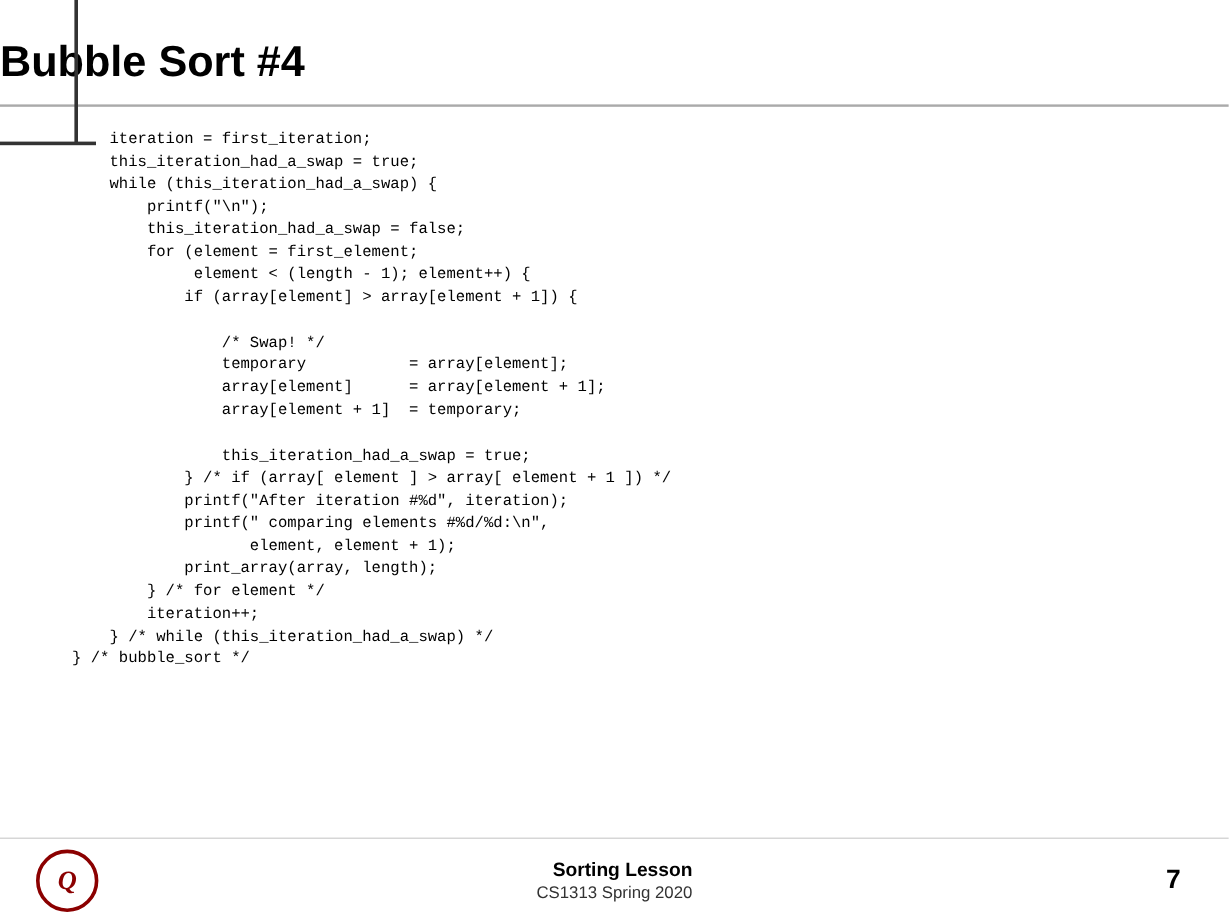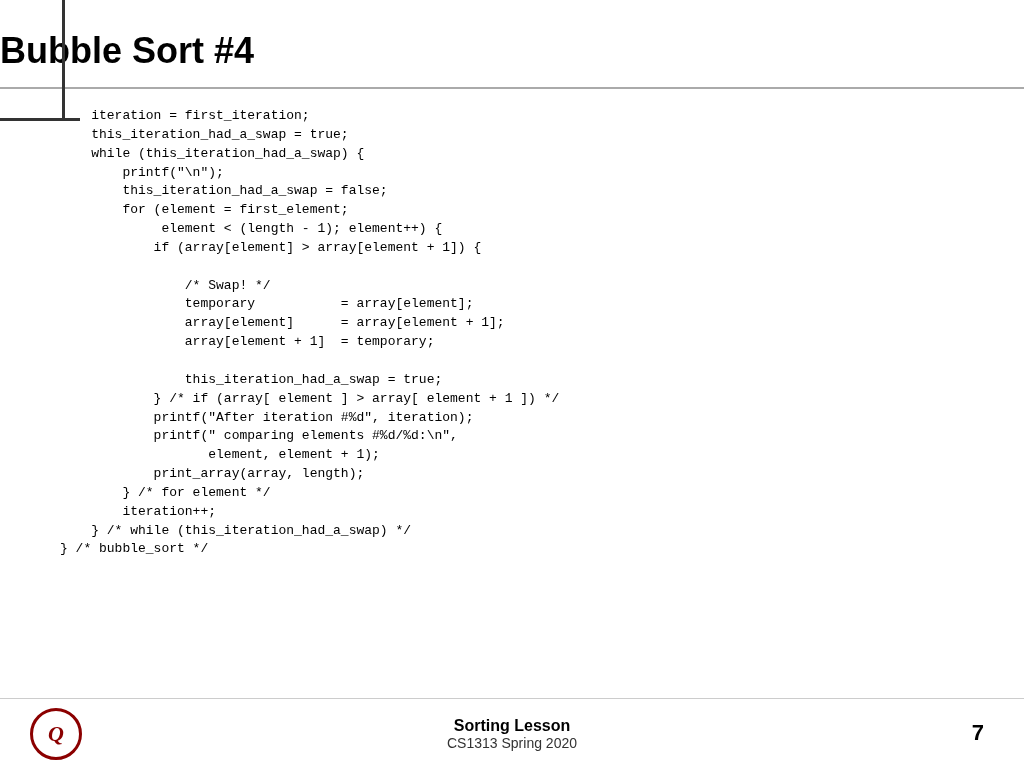--- a/index.html
+++ b/index.html
@@ -95,21 +95,21 @@
       align-items: center;
       justify-content: center;
       font-size: 22px;
       font-weight: bold;
       color: #8B0000;
       font-family: serif;
       font-style: italic;
     }
 
     .footer-text {
-      text-align: center;
+      text-align: right;
     }
 
     .footer-text .lesson-title {
       font-size: 16px;
       font-weight: bold;
       color: #000;
     }
 
     .footer-text .lesson-subtitle {
       font-size: 14px;

